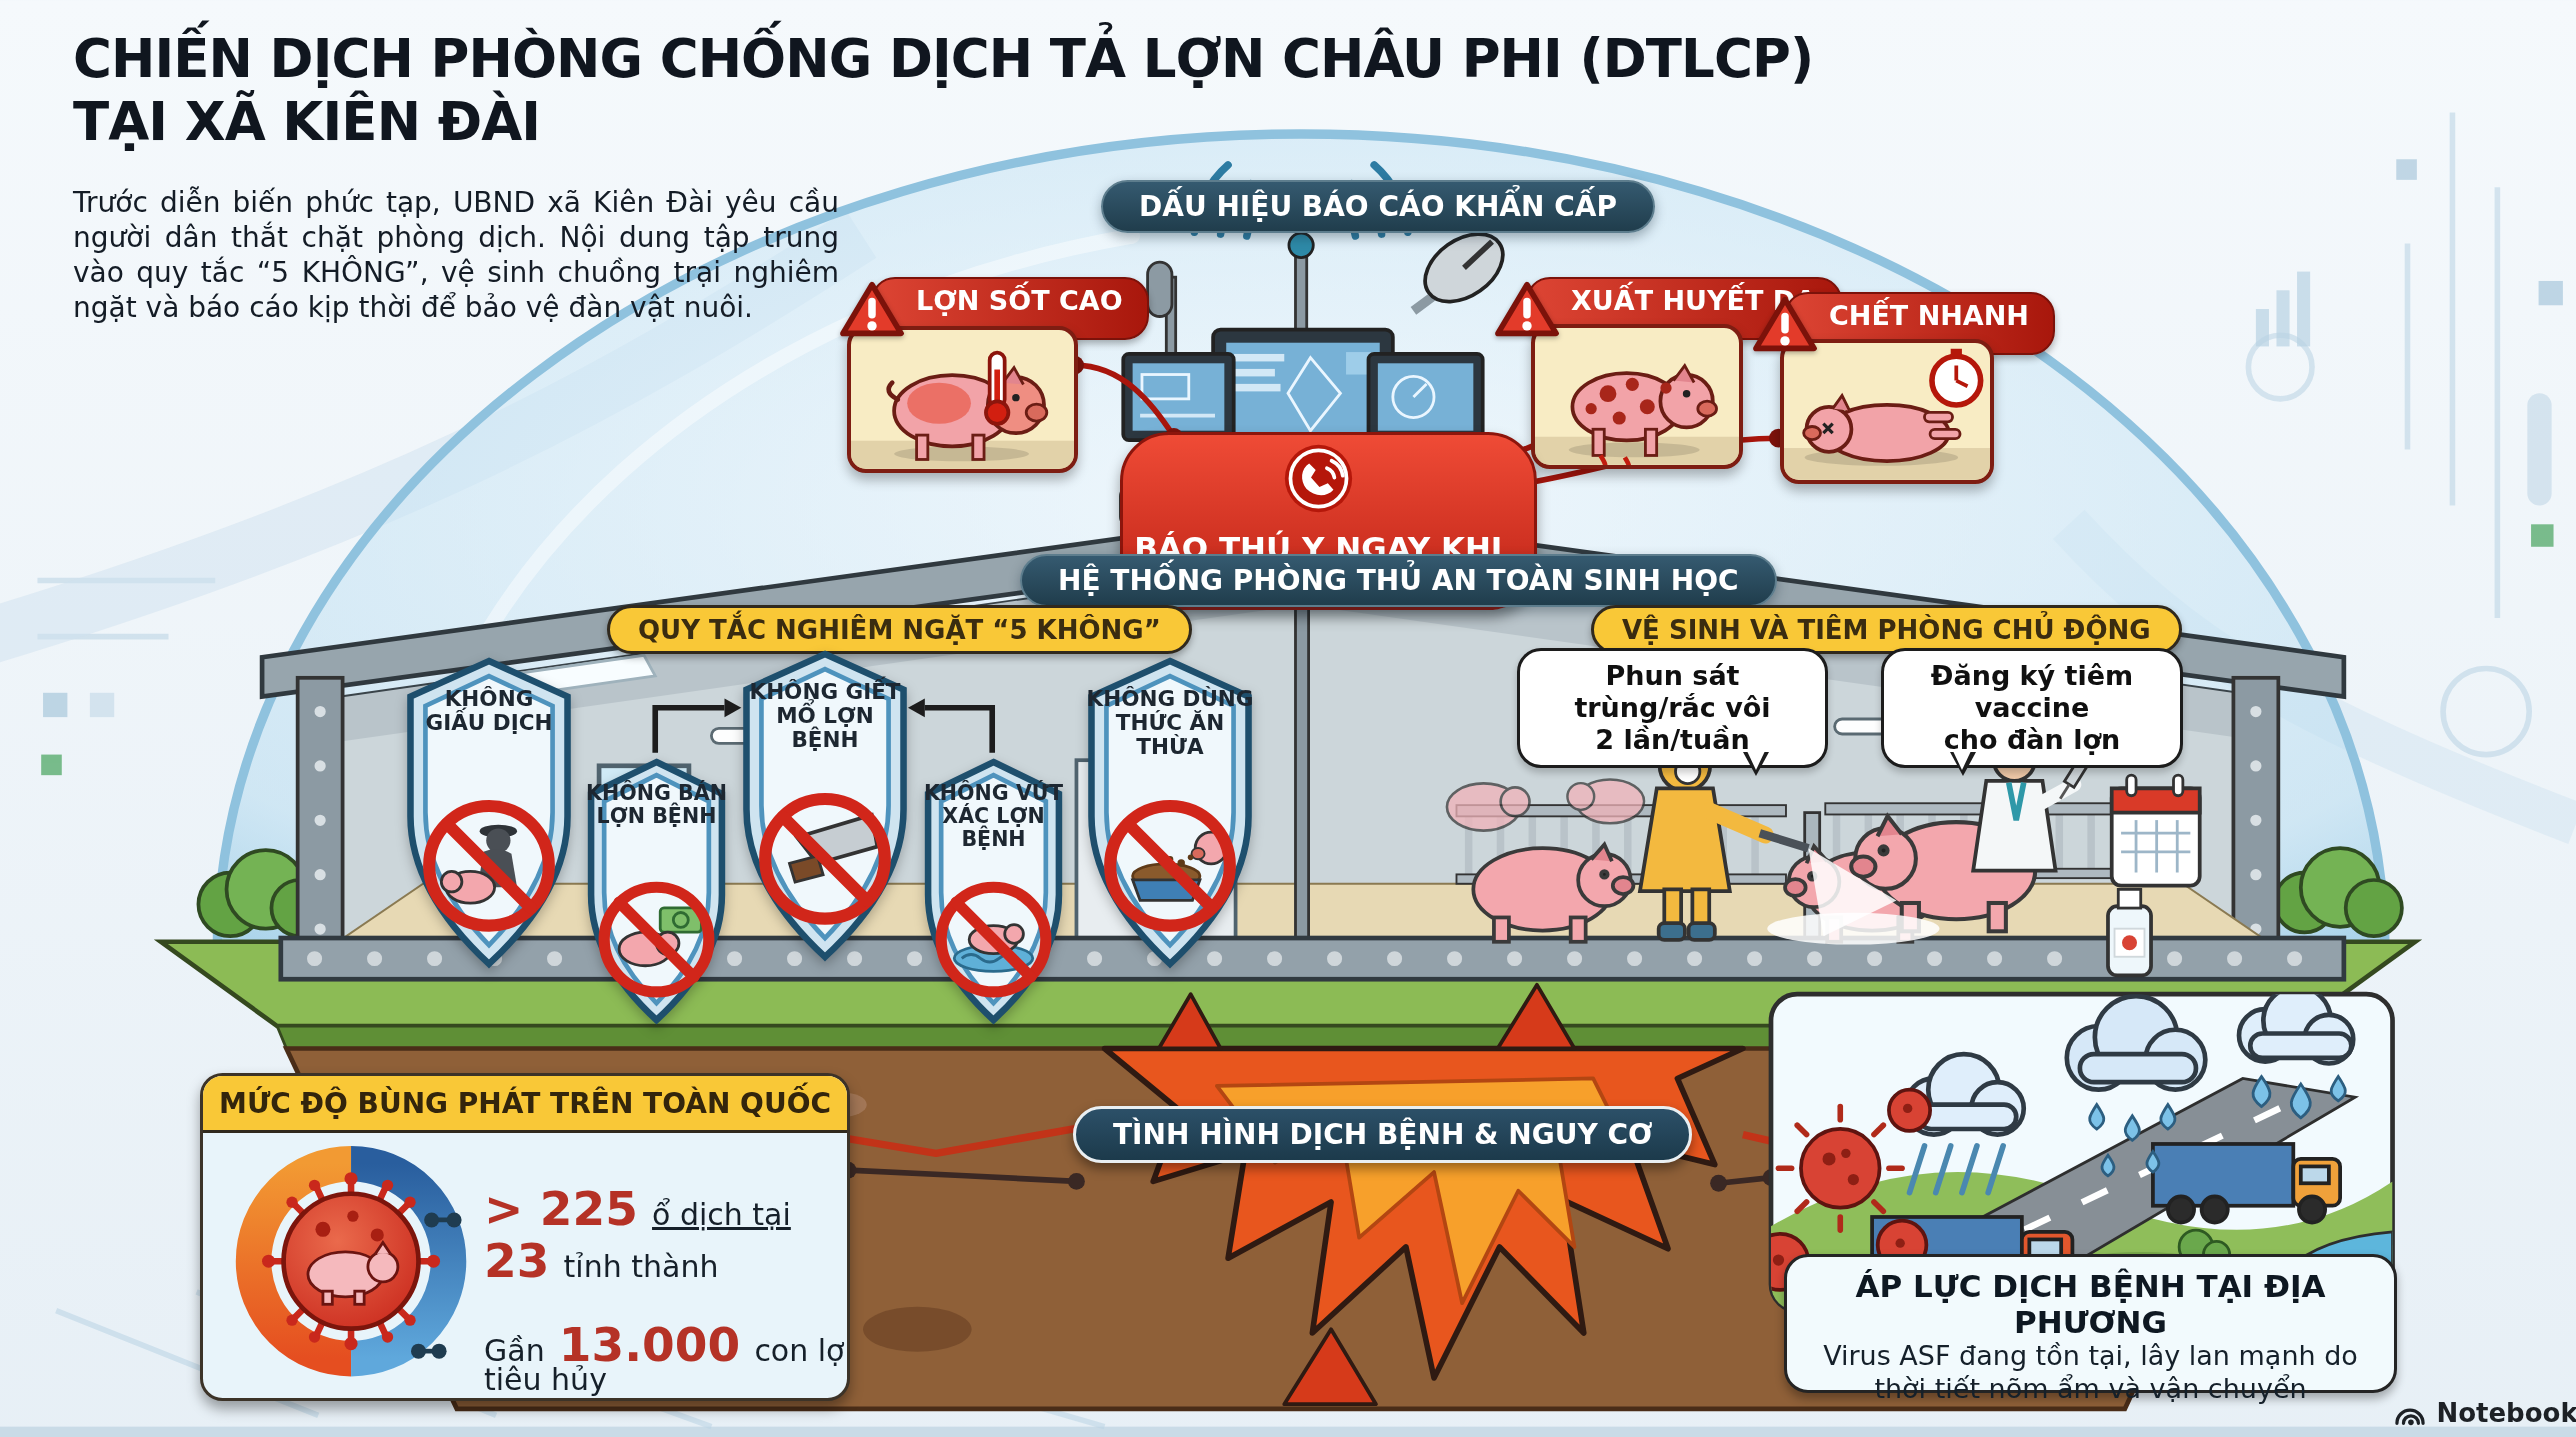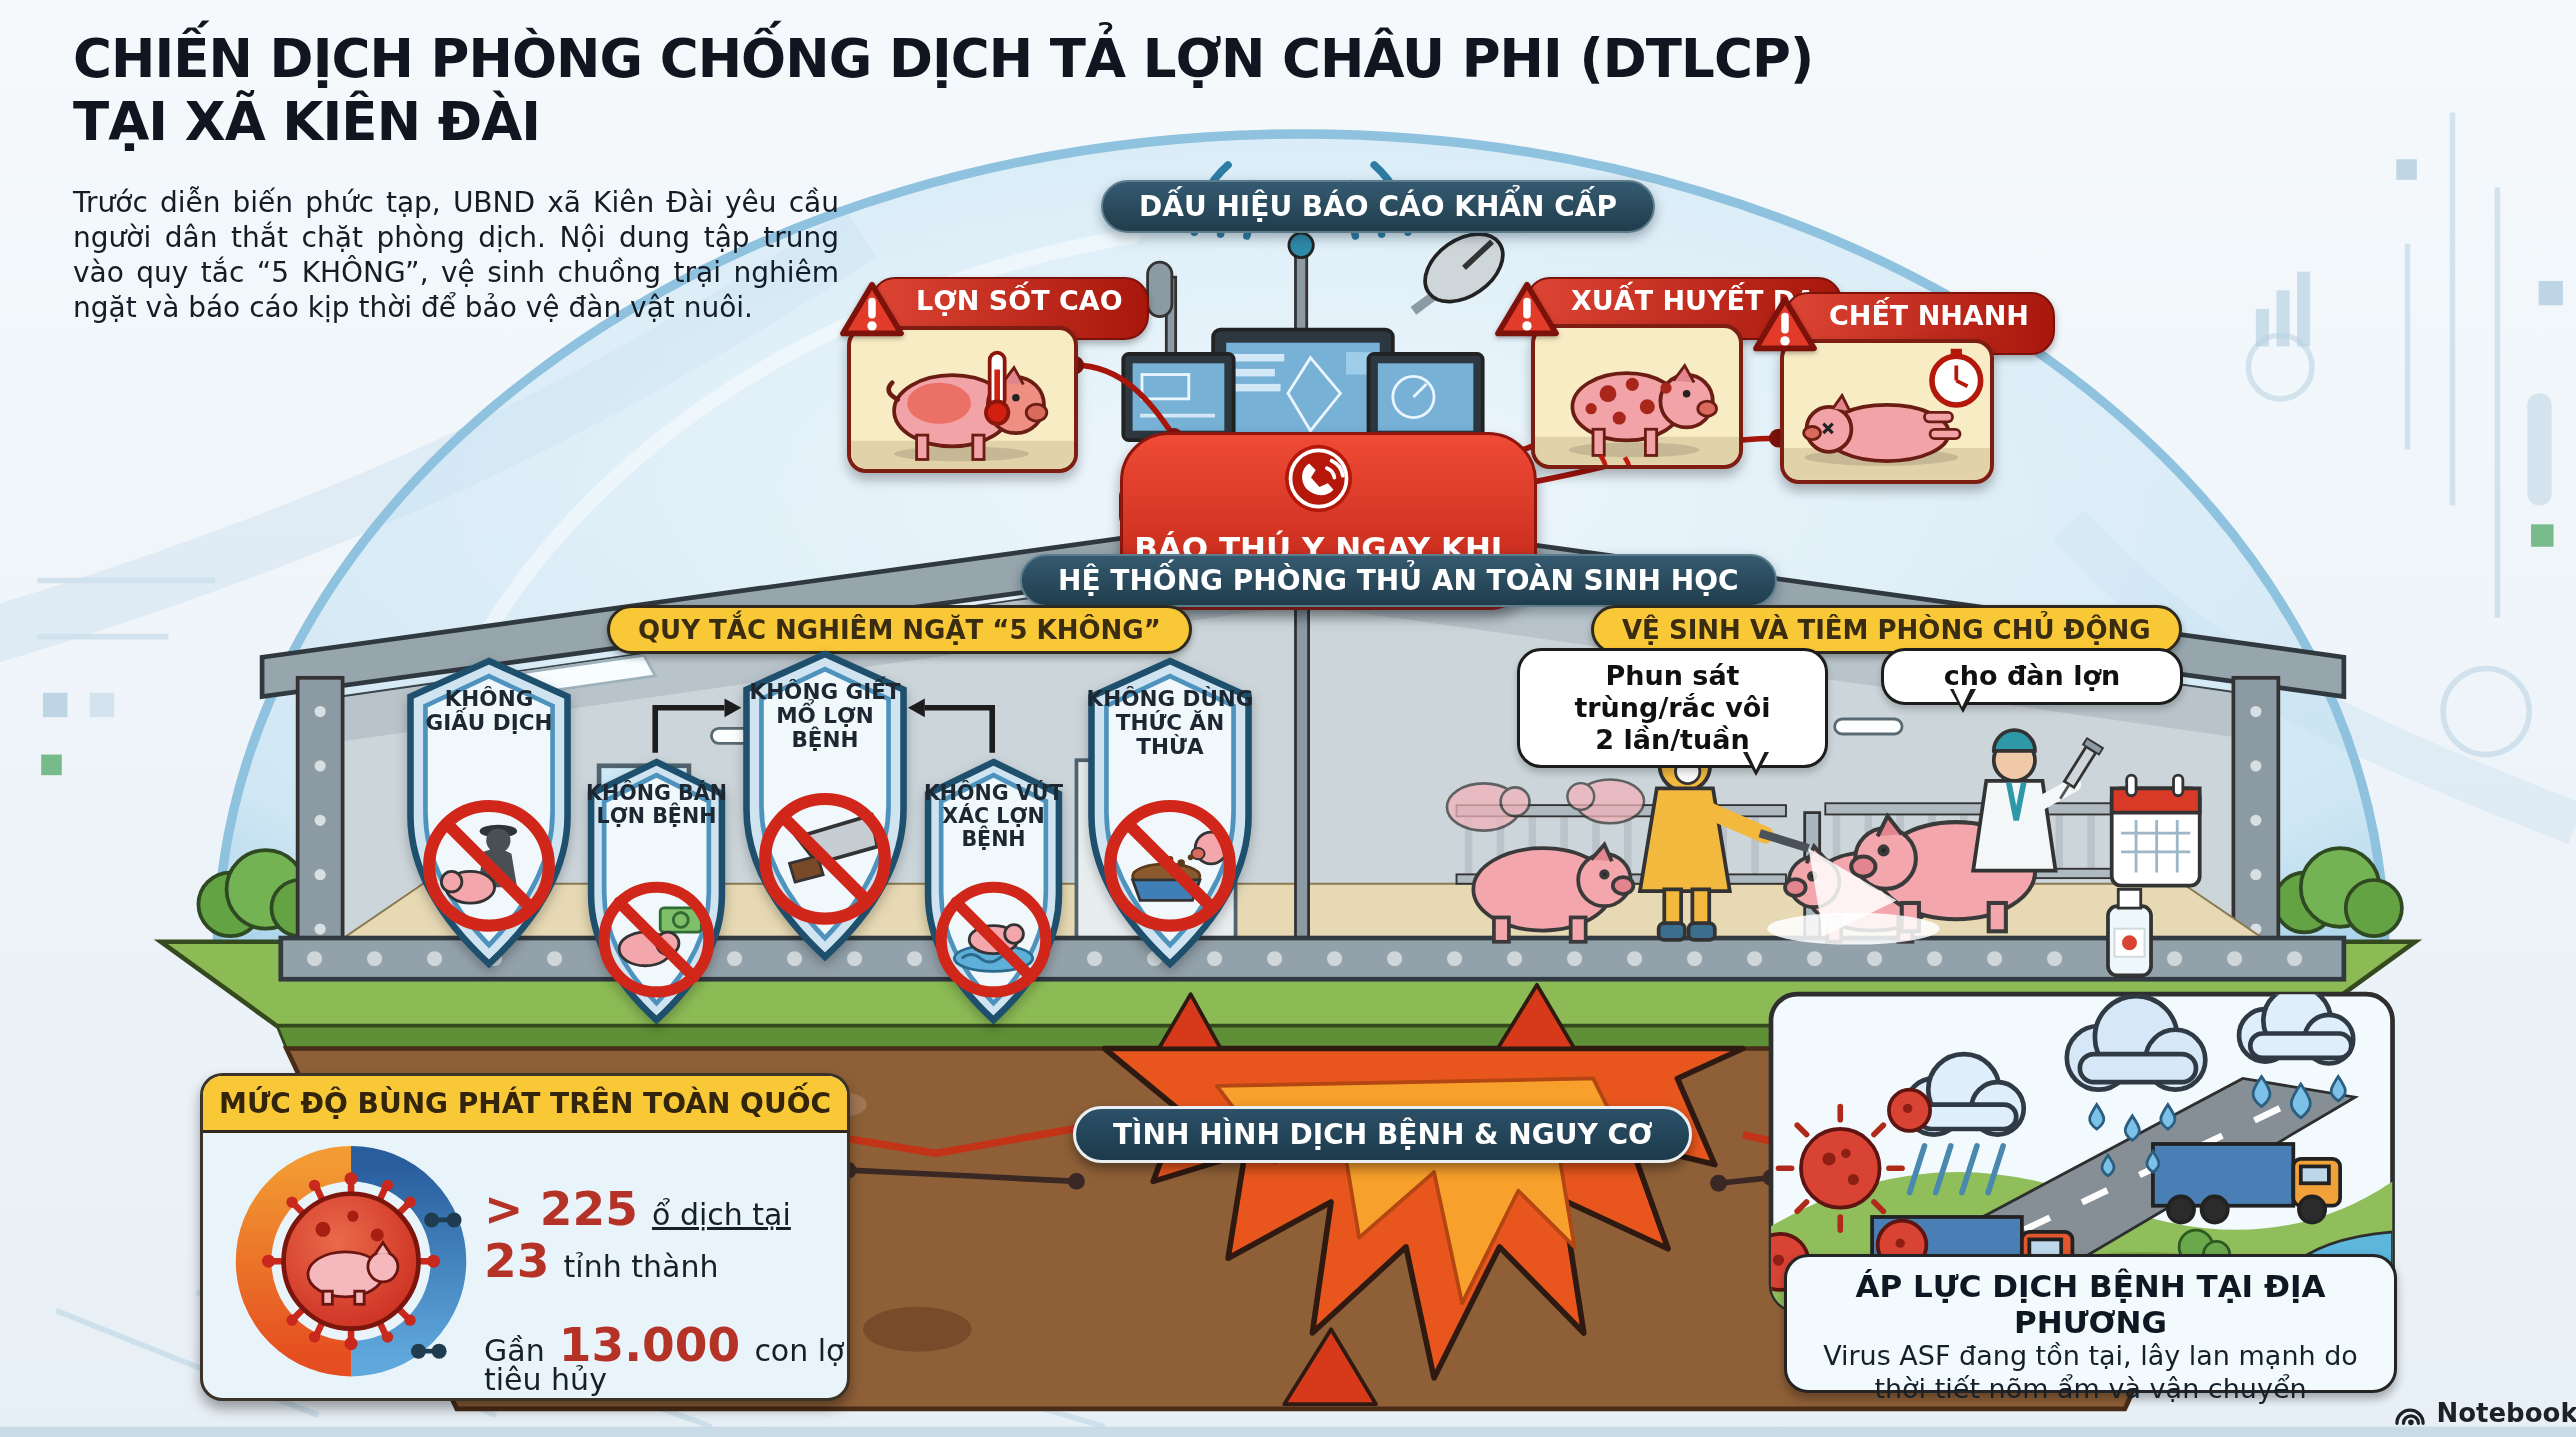--- a/index.html
+++ b/index.html
@@ -653,20 +653,21 @@
     <span>KHÔNG DÙNG</span>
       <span>THỨC ĂN THỪA</span>
   </div>
 </div>
 
 <div class="abs bubble tail-r" style="left:1481px;top:648px;width:260px;margin-left:36px;">
   <span>Phun sát trùng/rắc vôi</span>
   <span>2 lần/tuần</span>
 </div>
 <div class="abs bubble tail-l" style="left:1881px;top:648px;width:251px;">
+  <span>Đăng ký tiêm vaccine</span>
   <span>cho đàn lợn</span>
 </div>
 
 <div class="abs stats-box">
   <div class="stats-header">
     <span>MỨC ĐỘ BÙNG PHÁT TRÊN TOÀN QUỐC</span>
   </div>
   <svg class="abs" style="left:0;top:54px;" width="431" height="268" viewBox="0 0 460 286">
     <defs>
       <linearGradient id="gOr" x1="0" y1="0" x2="0" y2="1">

